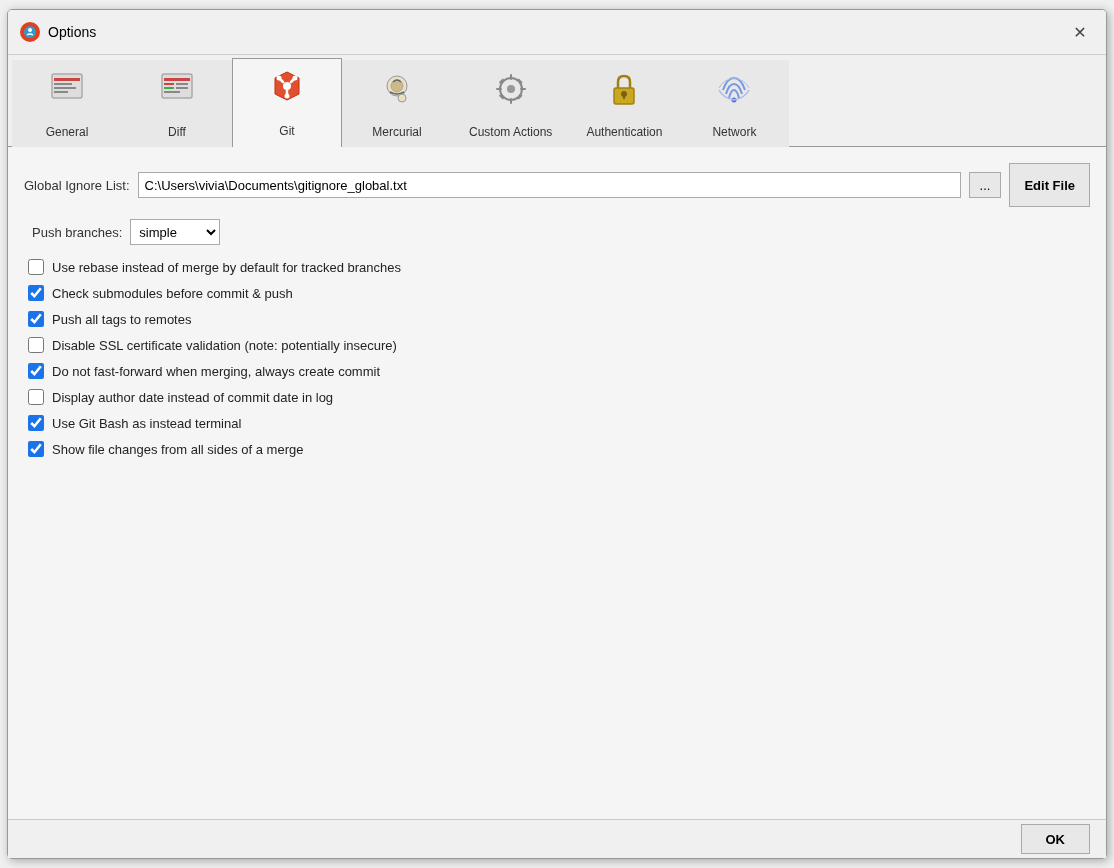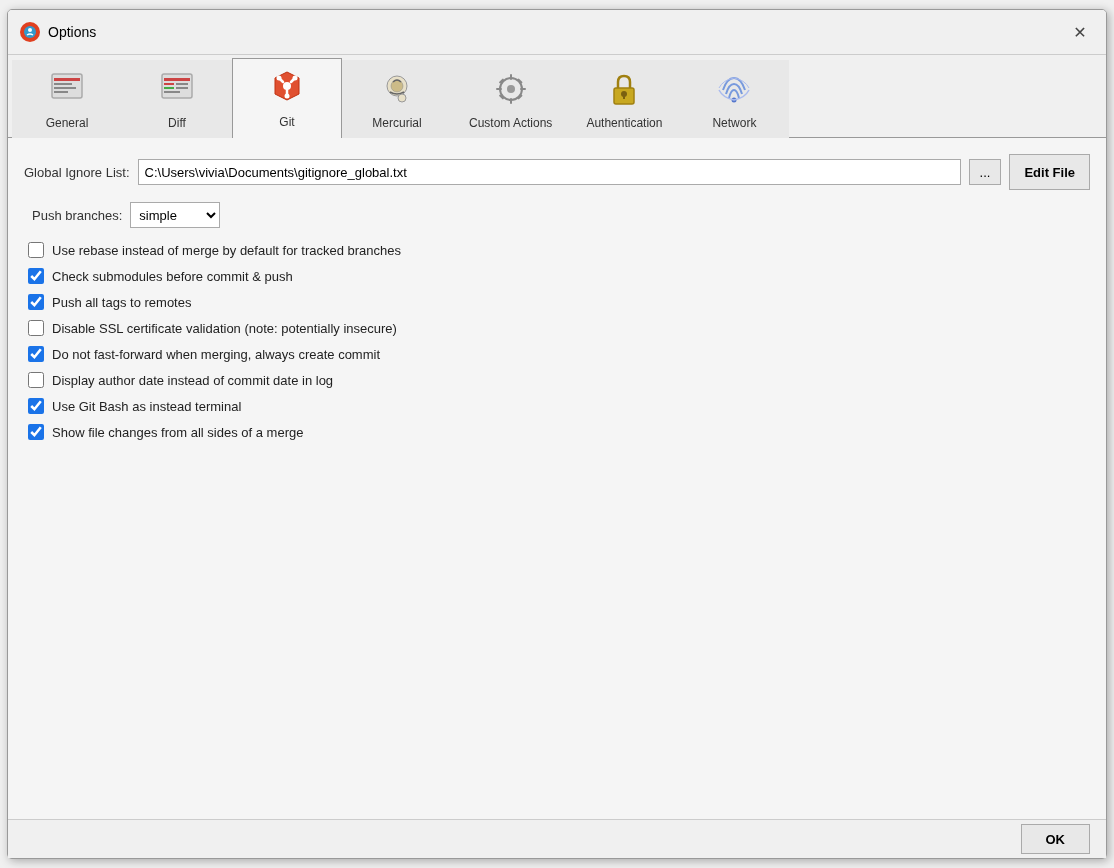--- a/index.html
+++ b/index.html
@@ -81,21 +81,21 @@
       justify-content: center;
       padding: 8px 16px;
       min-width: 110px;
       border: 1px solid transparent;
       border-bottom: none;
       cursor: pointer;
       background: #e8e8e8;
       margin-top: 4px;
       position: relative;
       bottom: -1px;
-      gap: 7px;
+      gap: 16px;
     }
     .tab.active {
       background: #f5f5f5;
       border-color: #999;
       border-bottom-color: #f5f5f5;
       margin-top: 2px;
     }
     .tab-icon {
       width: 40px;
       height: 40px;
@@ -142,21 +142,21 @@
       border: 1px solid #aaa;
       background: #e8e8e8;
       cursor: pointer;
       font-size: 13px;
       display: flex;
       align-items: center;
       justify-content: center;
       white-space: nowrap;
     }
     .btn-edit {
-      height: 36px;
+      height: 44px;
       padding: 0 14px;
       font-weight: bold;
     }
 
     
     .dropdown-row {
       display: flex;
       align-items: center;
       margin-bottom: 14px;
       gap: 8px;

